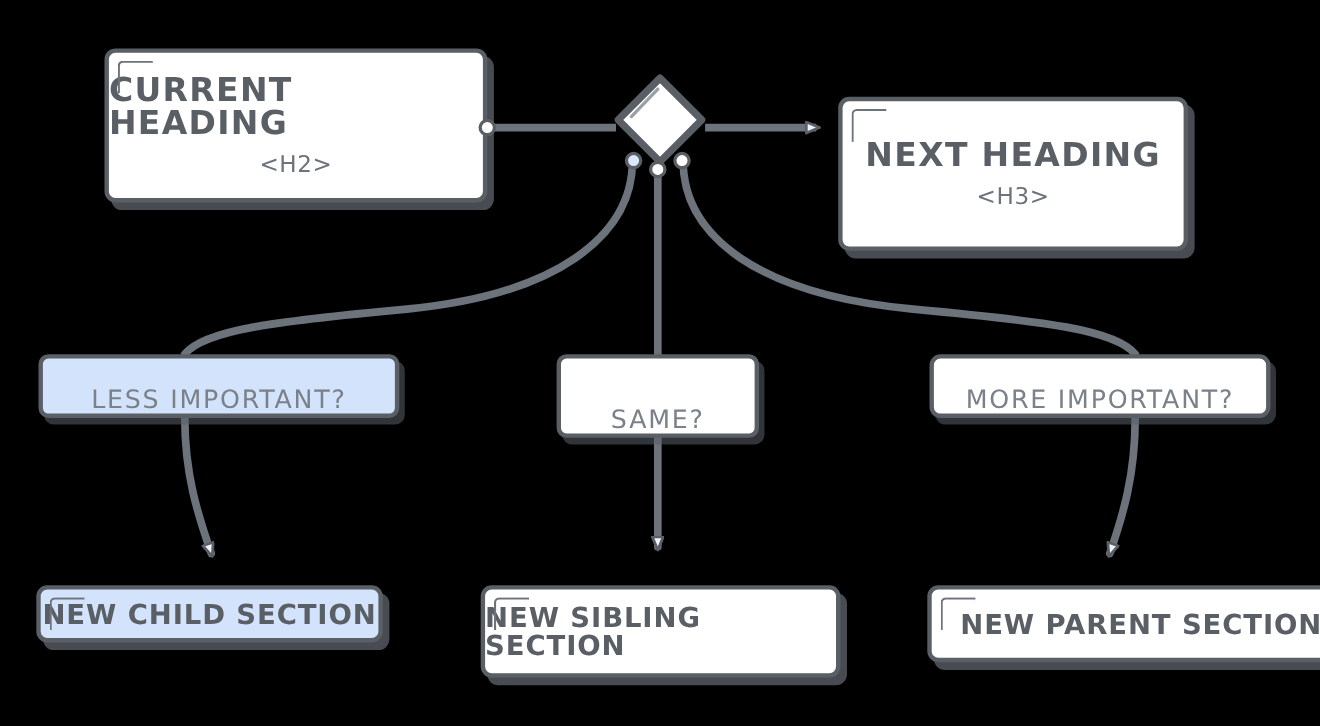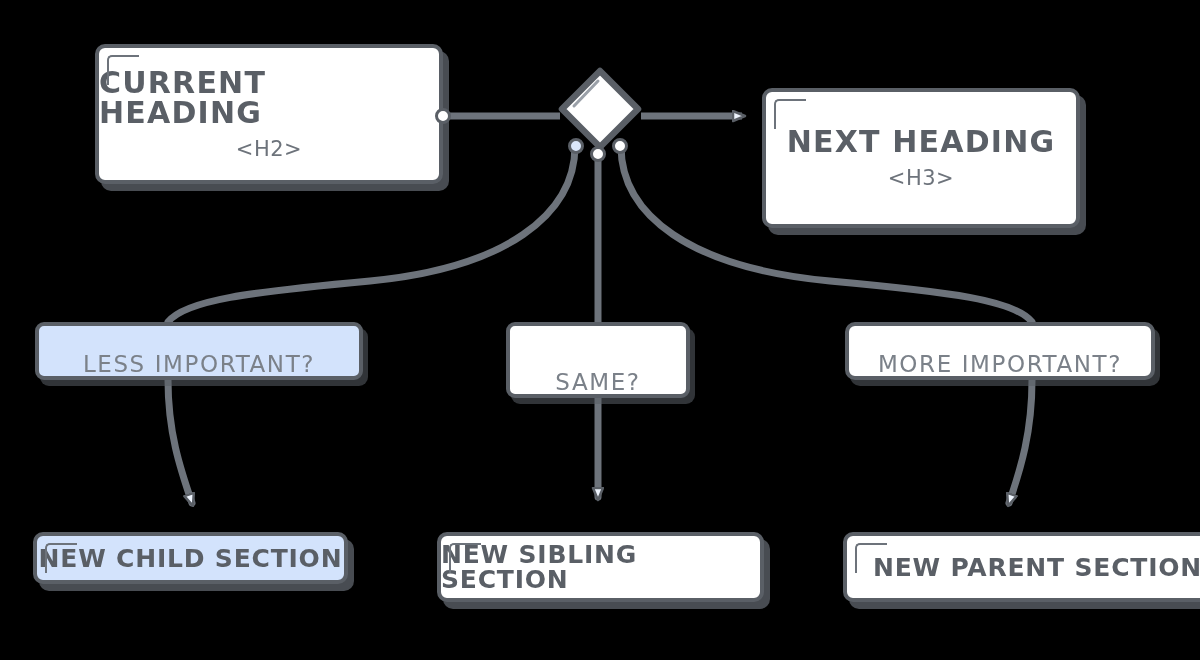--- a/index.html
+++ b/index.html
@@ -182,21 +182,21 @@
   </div>
 
   <div class="question" style="left:845px; top:322px; width:310px; height:58px;border-radius:10px;">
     <span class="question-label">MORE IMPORTANT?</span>
   </div>
 
   <div class="node blue bracket" style="left:33px; top:532px; width:315px; height:52px;">
     <span class="result-label">NEW CHILD SECTION</span>
   </div>
 
-  <div class="node bracket" style="left:437px; top:532px; width:327px; height:70px;">
+  <div class="node bracket" style="left:437px; top:532px; width:327px; height:84px;">
     <span class="result-label">NEW SIBLING SECTION</span>
   </div>
 
   <div class="node bracket" style="left:843px; top:532px; width:389px; height:70px;">
     <span class="result-label">NEW PARENT SECTION</span>
   </div>
 
 </div>
 
 </body></html>

